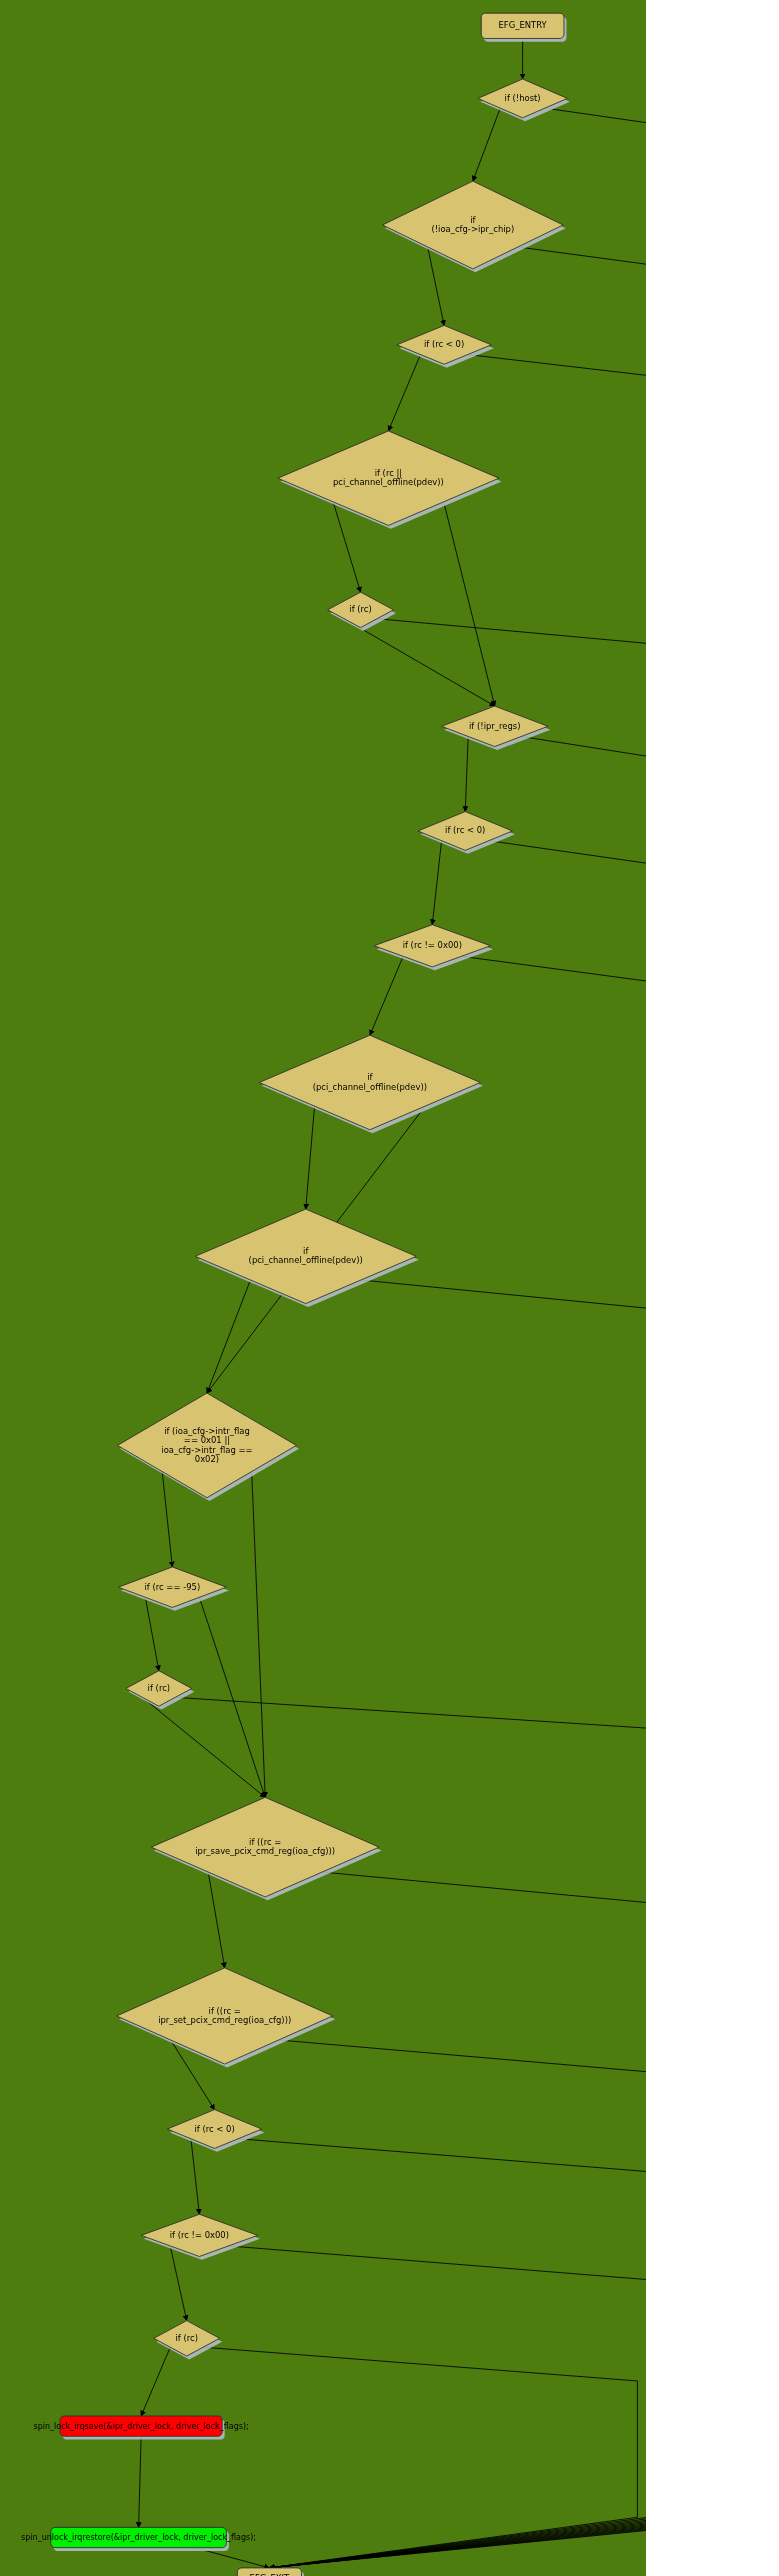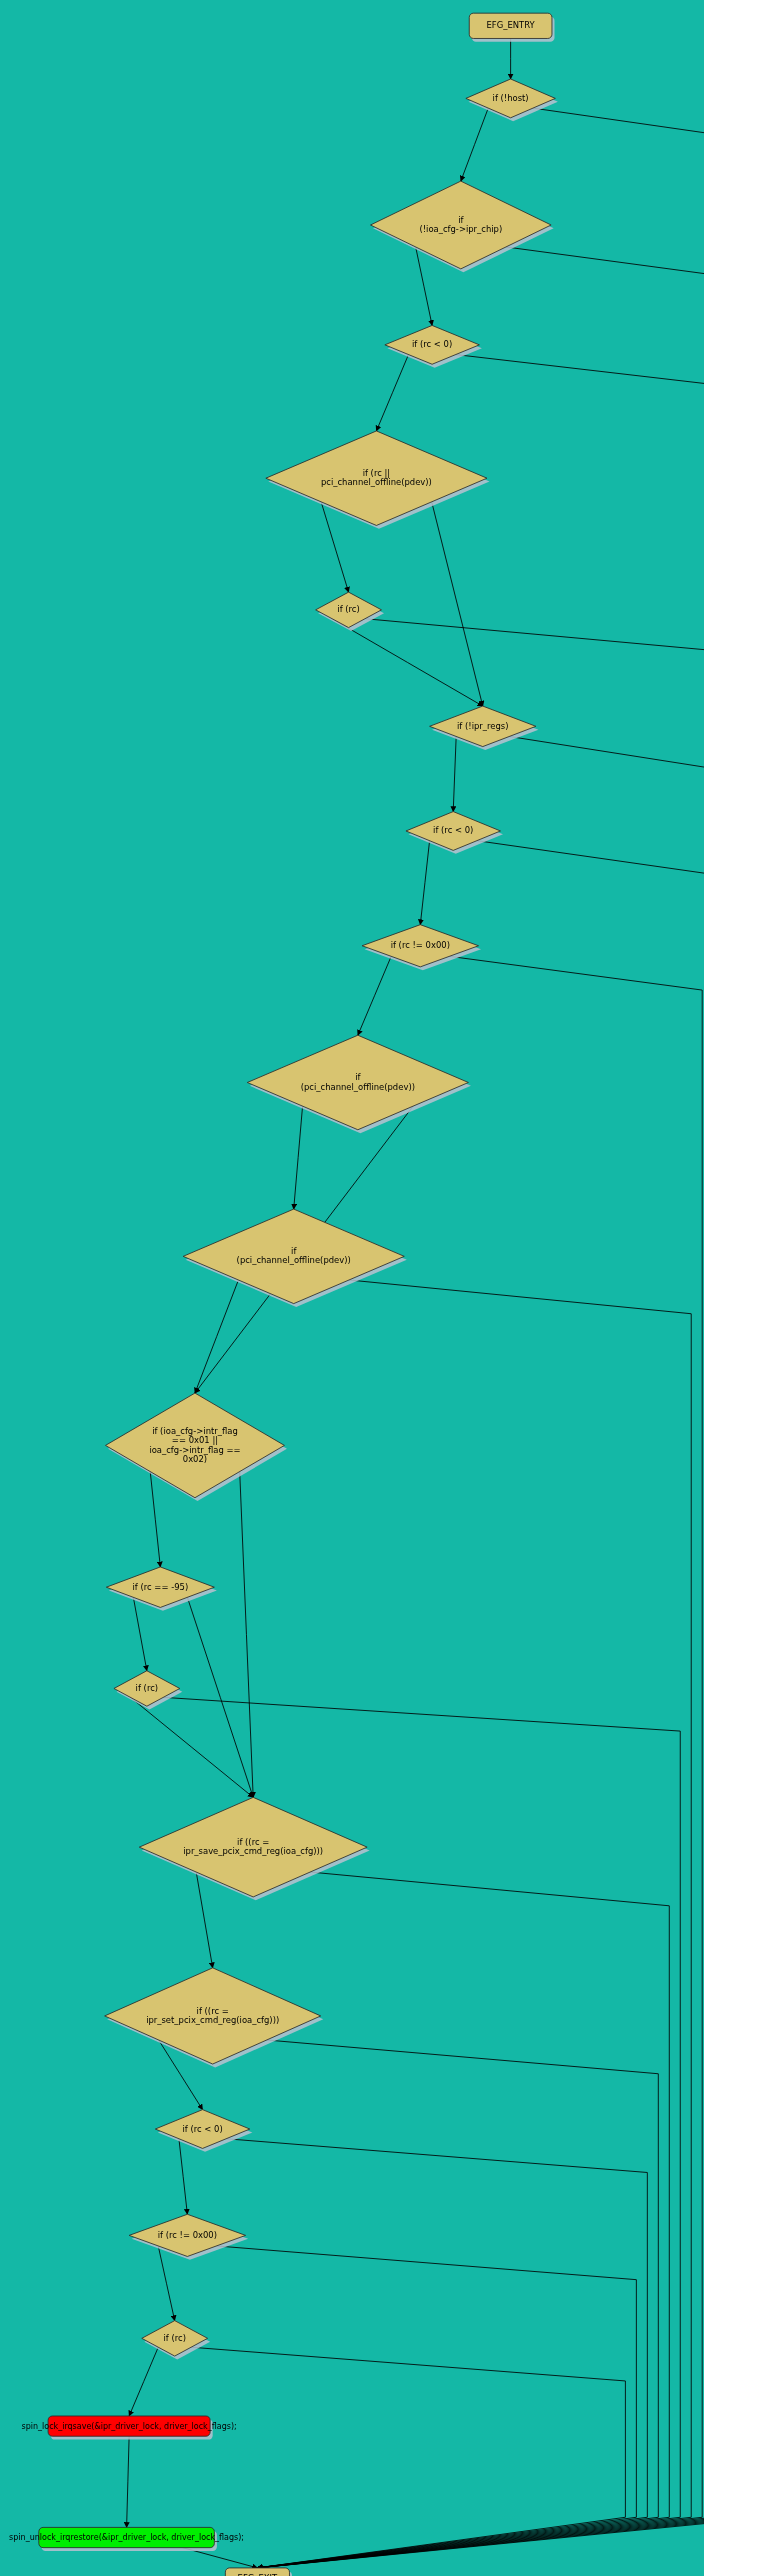--- a/index.html
+++ b/index.html
@@ -5,24 +5,25 @@
   html, body {
     margin: 0;
     padding: 0;
     background: #ffffff;
   }
   body {
     font-family: "DejaVu Sans", sans-serif;
   }
   #cfg-root {
     position: relative;
-    width: 704px;
+    width: 634px;
     height: 2576px;
     overflow: hidden;
-    background: #14b8a6;
+    background: #4d7c0f;
+    padding-left: 12px;
   }
   svg#cfg-svg {
     display: block;
     width: 779px;
     height: 2576px;
   }
   .node-shape {
     stroke: #2b2b2b;
     stroke-width: 1;
   }

